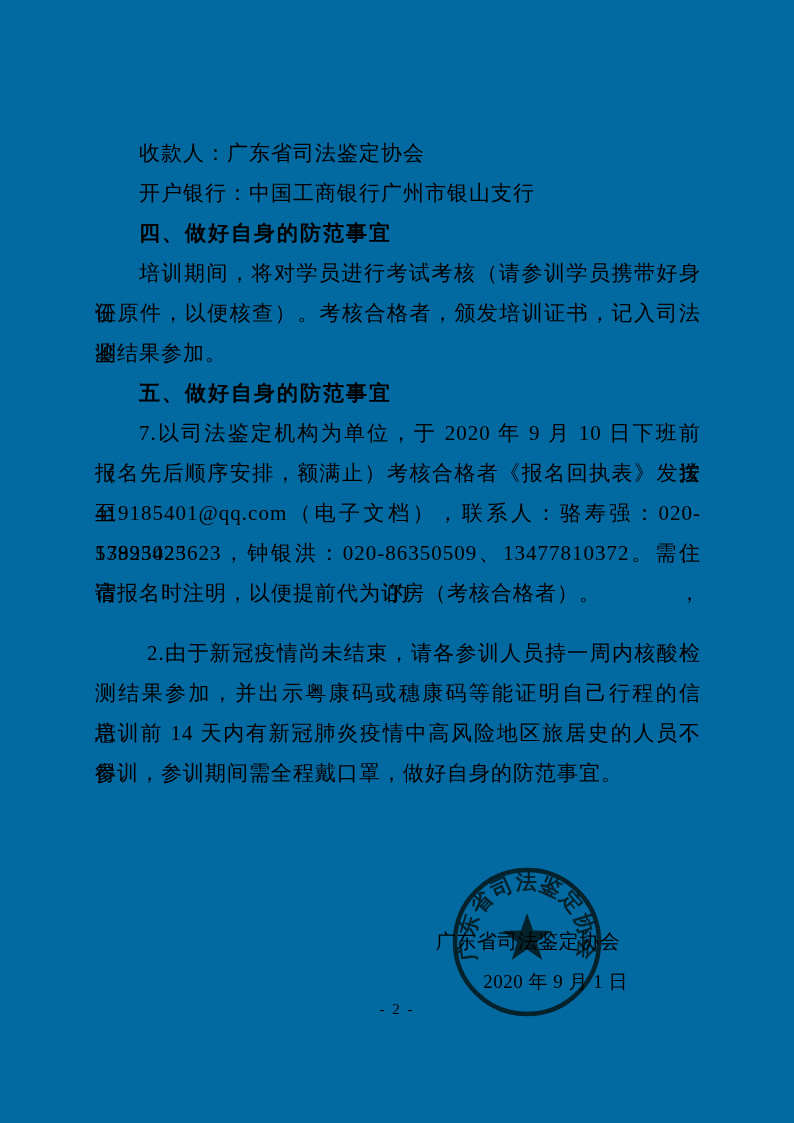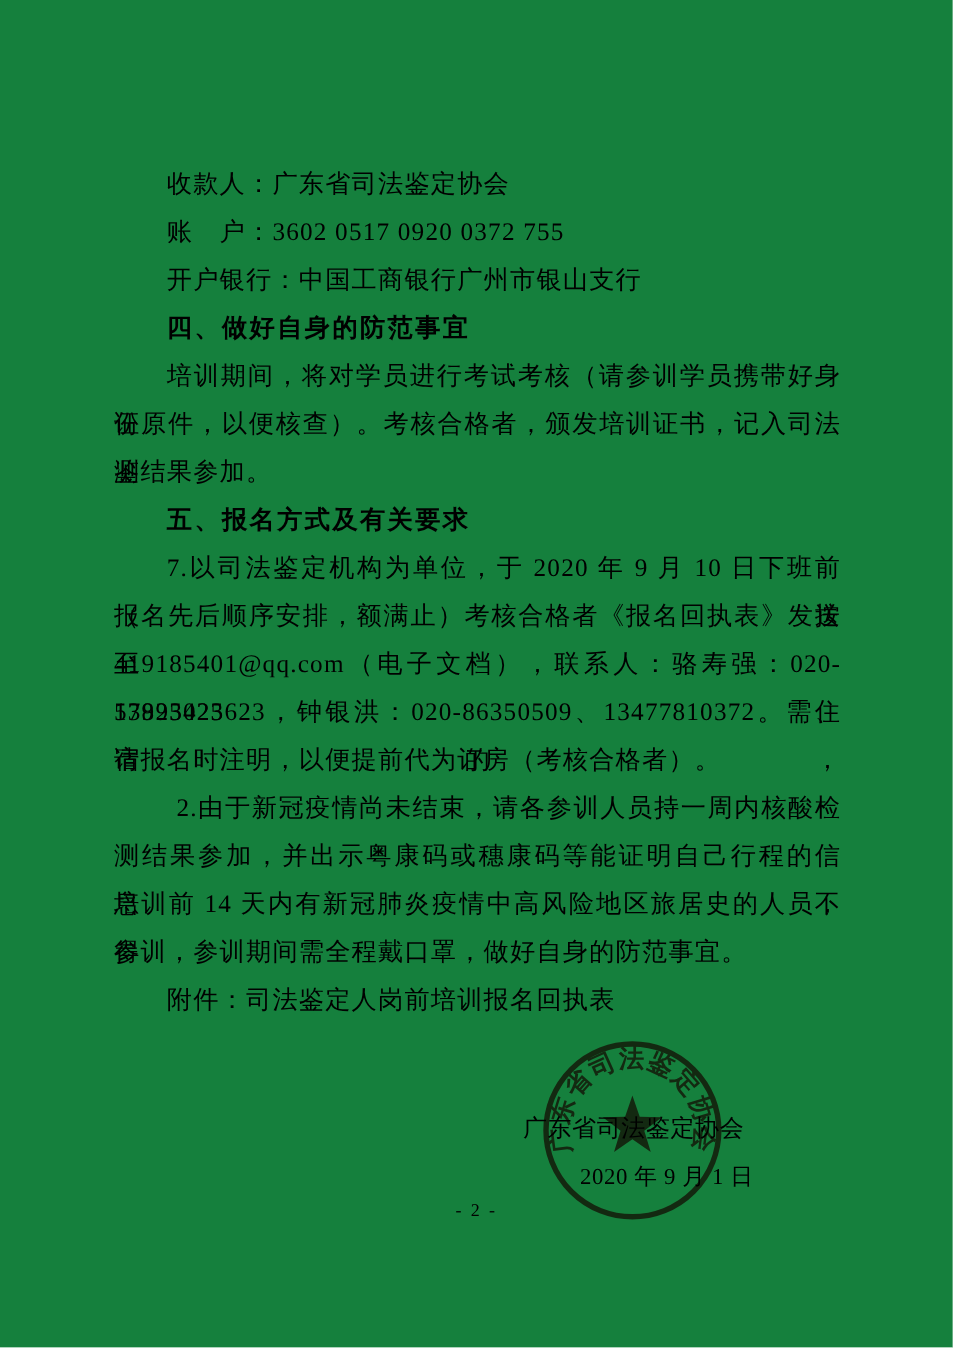--- a/index.html
+++ b/index.html
@@ -1,21 +1,21 @@
 <!DOCTYPE html>
 <html><head>
 <meta charset="utf-8">
 <style>
   * { margin: 0; padding: 0; box-sizing: border-box; }
   html, body { background: #ffffff; }
   .page {
     position: relative;
     width: 794px;
     height: 1123px;
-    background: #15803d;
+    background: #0369a1;
     overflow: hidden;
     font-family: "Liberation Serif", "DejaVu Serif", serif;
     color: #000000;
   }
   .body-text {
     position: absolute;
     left: 95px;
     top: 133px;
     width: 606px;
   }
@@ -26,21 +26,21 @@
     letter-spacing: 1px;
     white-space: nowrap;
   }
   .line.just {
     white-space: normal;
     text-align: justify;
     text-align-last: justify;
     -moz-text-align-last: justify;
   }
   .line.indent  { text-indent: 44px; }
-  .line.indent2 { text-indent: 52px; }
+  .line.indent2 { text-indent: 52px; margin-top: 20px; }
   .line.bold    { font-weight: bold; letter-spacing: 2px; }
 
   .signature-block {
     position: absolute;
     left: 428px;
     top: 929px;
     width: 200px;
     text-align: center;
   }
   .sig-org {
@@ -83,37 +83,35 @@
     letter-spacing: 2px;
   }
 </style>
 </head>
 <body>
 
 <div class="page">
 
   <main class="body-text">
     <div class="line indent">收款人：广东省司法鉴定协会</div>
-    <div class="line indent">账　户：3602 0517 0920 0372 755</div>
     <div class="line indent">开户银行：中国工商银行广州市银山支行</div>
     <div class="line indent bold">四、做好自身的防范事宜</div>
     <div class="line indent just">培训期间，将对学员进行考试考核（请参训学员携带好身份</div>
     <div class="line just">证原件，以便核查）。考核合格者，颁发培训证书，记入司法鉴</div>
     <div class="line">测结果参加。</div>
-    <div class="line indent bold">五、报名方式及有关要求</div>
+    <div class="line indent bold">五、做好自身的防范事宜</div>
     <div class="line indent just">7.以司法鉴定机构为单位，于 2020 年 9 月 10 日下班前（按</div>
     <div class="line just">报名先后顺序安排，额满止）考核合格者《报名回执表》发送至</div>
     <div class="line just">419185401@qq.com（电子文档），联系人：骆寿强：020-57993425、</div>
     <div class="line just">13825023623，钟银洪：020-86350509、13477810372。需住宿的，</div>
     <div class="line">请报名时注明，以便提前代为订房（考核合格者）。</div>
     <div class="line indent2 just">2.由于新冠疫情尚未结束，请各参训人员持一周内核酸检</div>
     <div class="line just">测结果参加，并出示粤康码或穗康码等能证明自己行程的信息，</div>
     <div class="line just">培训前 14 天内有新冠肺炎疫情中高风险地区旅居史的人员不得</div>
     <div class="line">参训，参训期间需全程戴口罩，做好自身的防范事宜。</div>
-    <div class="line indent">附件：司法鉴定人岗前培训报名回执表</div>
   </main>
 
   <div class="signature-block">
     <div class="sig-org">广东省司法鉴定协会</div>
     <div class="sig-date">2020 年 9 月 1 日</div>
   </div>
 
   <svg class="stamp" viewBox="0 0 170 170" xmlns="http://www.w3.org/2000/svg">
     <circle cx="85" cy="85" r="72" fill="none" stroke-width="4.5" stroke="#e23a2a"></circle>
     <path d="M85,56 L91.1,73.6 L109.7,73.97 L94.9,85.2 L100.3,103 L85,92.4 L69.7,103 L75.1,85.2 L60.3,73.97 L78.9,73.6 Z" fill="#e23a2a"></path>

